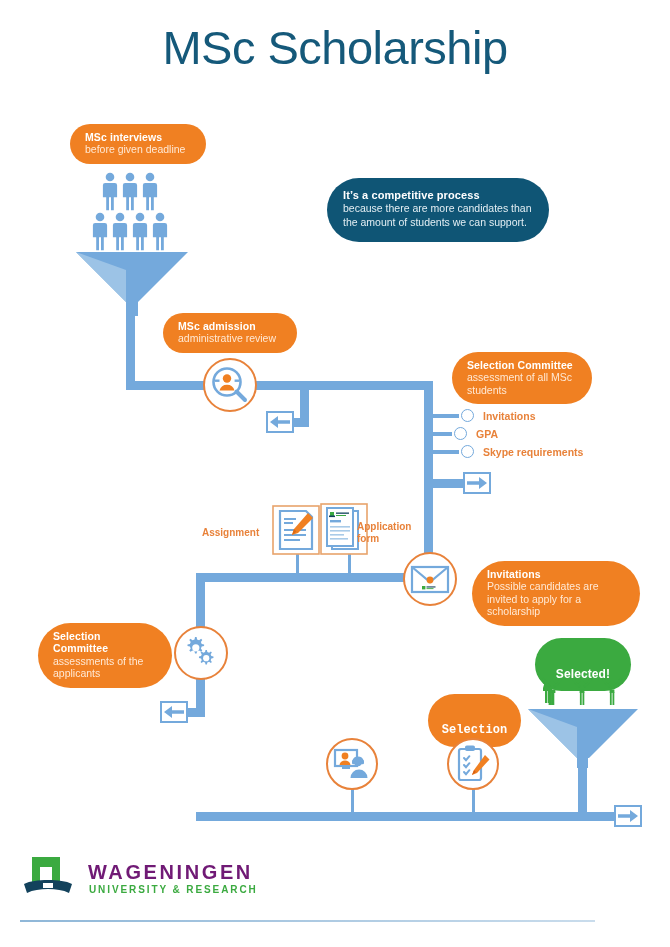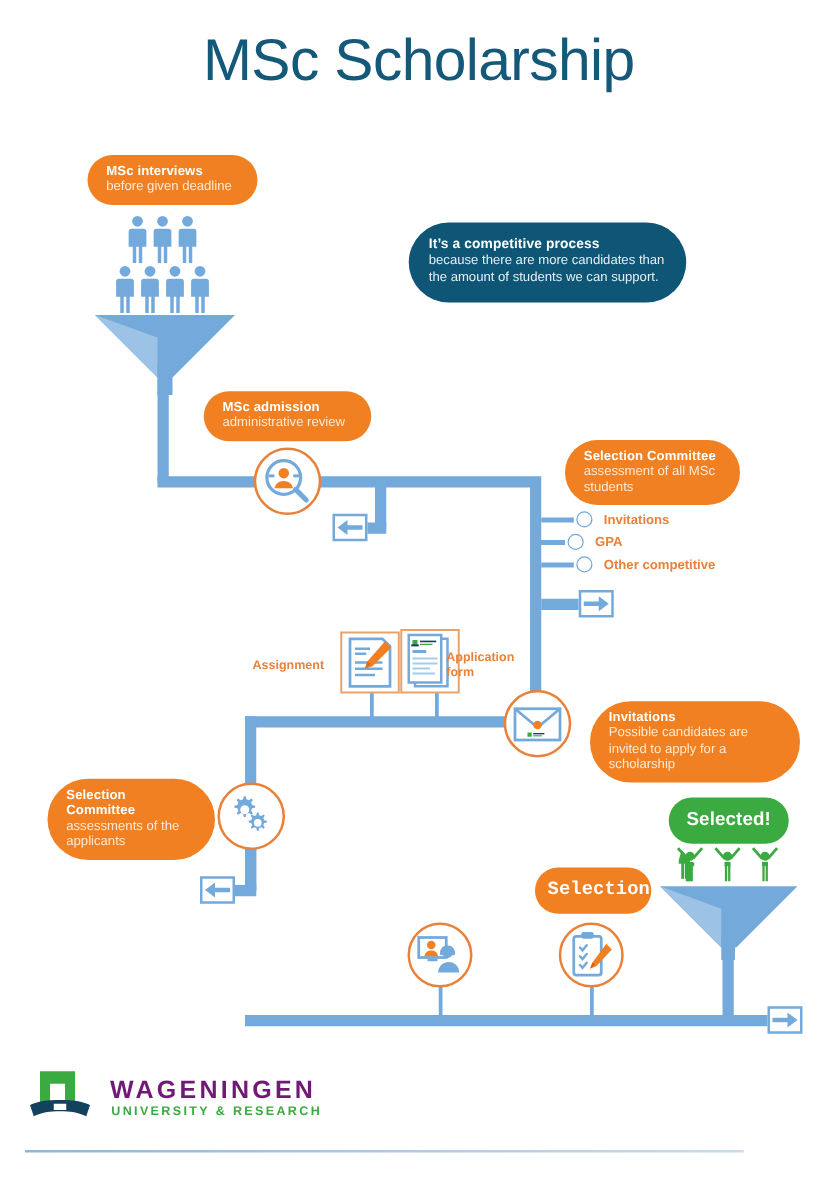--- a/index.html
+++ b/index.html
@@ -50,21 +50,21 @@
     letter-spacing: 0.1px;
   }
   .pill .sub {
     display: block;
     font-size: 10.5px;
     color: #FFE8D4;
     font-weight: 400;
   }
   .pill.navy .sub { color: #E3EEF3; }
   .pill.center { text-align: center; }
-  .pill.center .hl { font-size: 15px; }
+  .pill.center .hl { font-size: 12px; margin-top: 20px; }
 
   
   .pipe {
     position: absolute;
     background: #74A9DC;
   }
   .pipe.thin { background: #74A9DC; }
 
   
   .arrowbox {
@@ -285,21 +285,21 @@
     <span class="ctext">Invitations</span>
   </div>
   <div class="checkrow" style="left:426px; top:427px;">
     <span class="stub"></span>
     <span class="ring"></span>
     <span class="ctext">GPA</span>
   </div>
   <div class="checkrow" style="left:433px; top:445px;">
     <span class="stub"></span>
     <span class="ring"></span>
-    <span class="ctext">Other competitive</span>
+    <span class="ctext">Skype requirements</span>
   </div>
 
   <div class="slabel" style="left:202px; top:527px;">Assignment</div>
 
   <svg class="docicon" style="left:272px; top:505px;" width="48" height="50" viewBox="0 0 48 50">
     <rect x="1" y="1" width="46" height="48" fill="#ffffff" stroke="#E8A36B" stroke-width="1.6"></rect>
     <path d="M8 6 h26 l6 6 v32 H8 Z" fill="#ffffff" stroke="#74A9DC" stroke-width="2.2"></path>
     <g fill="#74A9DC">
       <rect x="12" y="24" width="22" height="2"></rect>
       <rect x="12" y="29" width="22" height="2"></rect>

